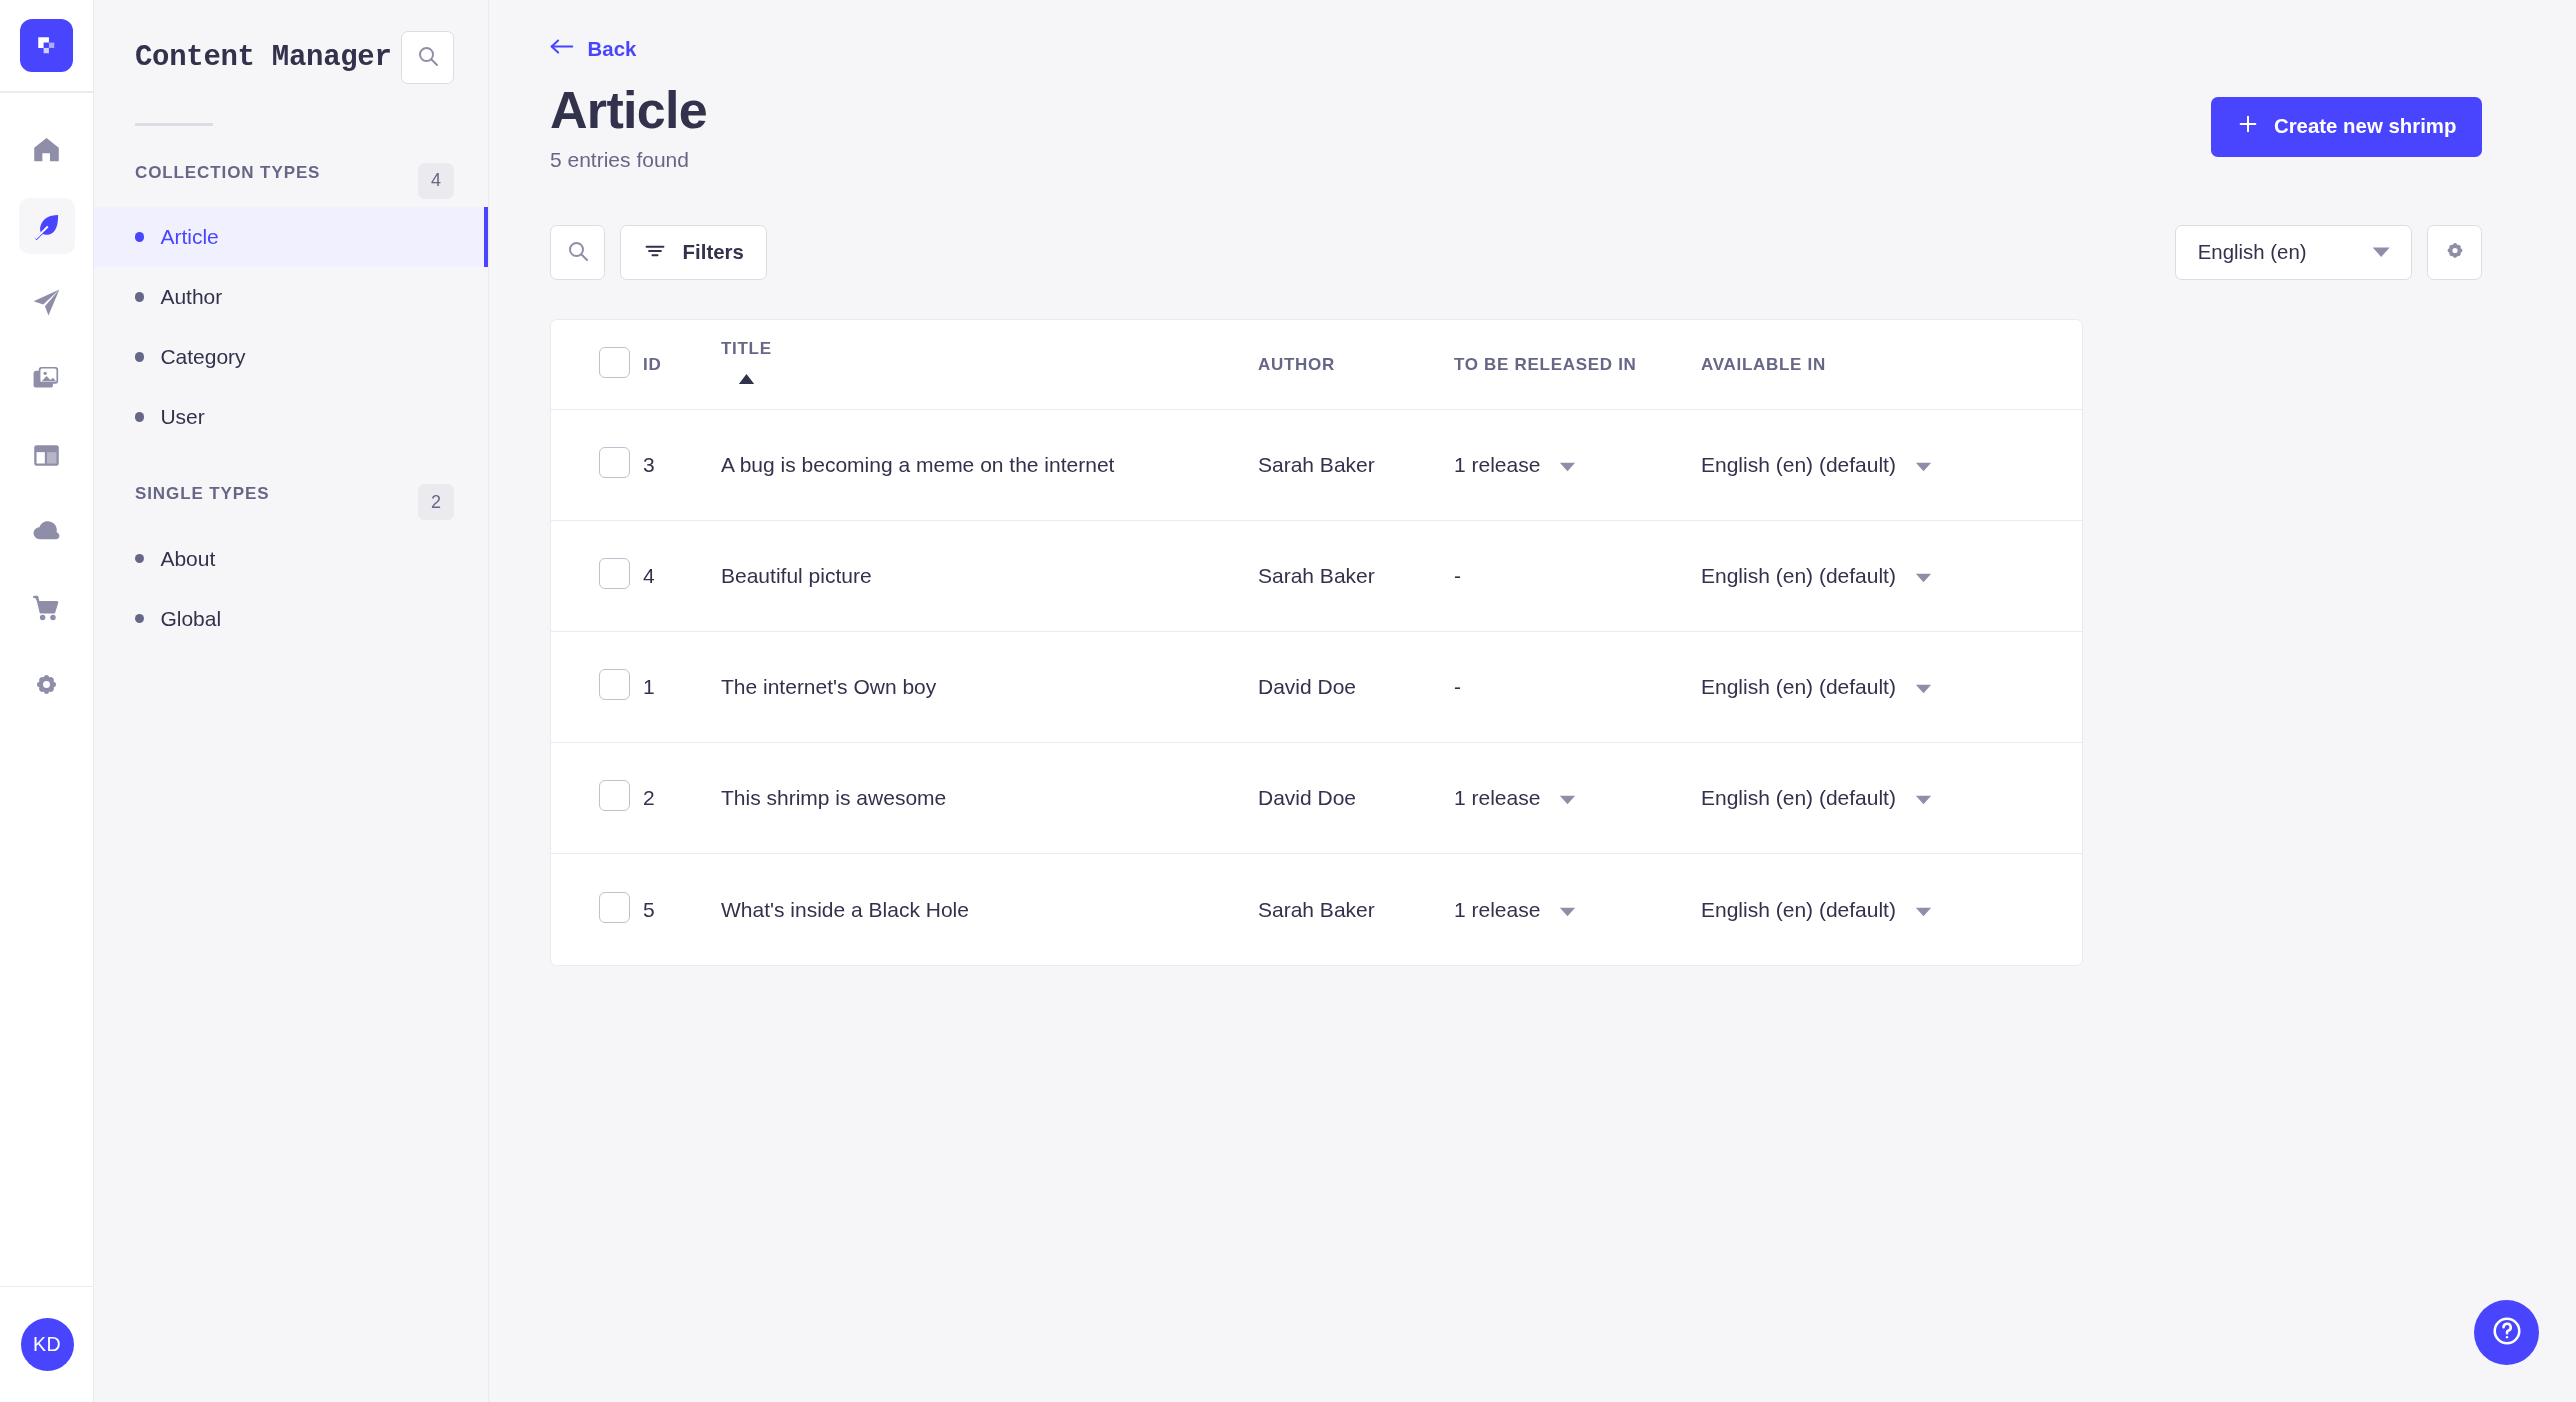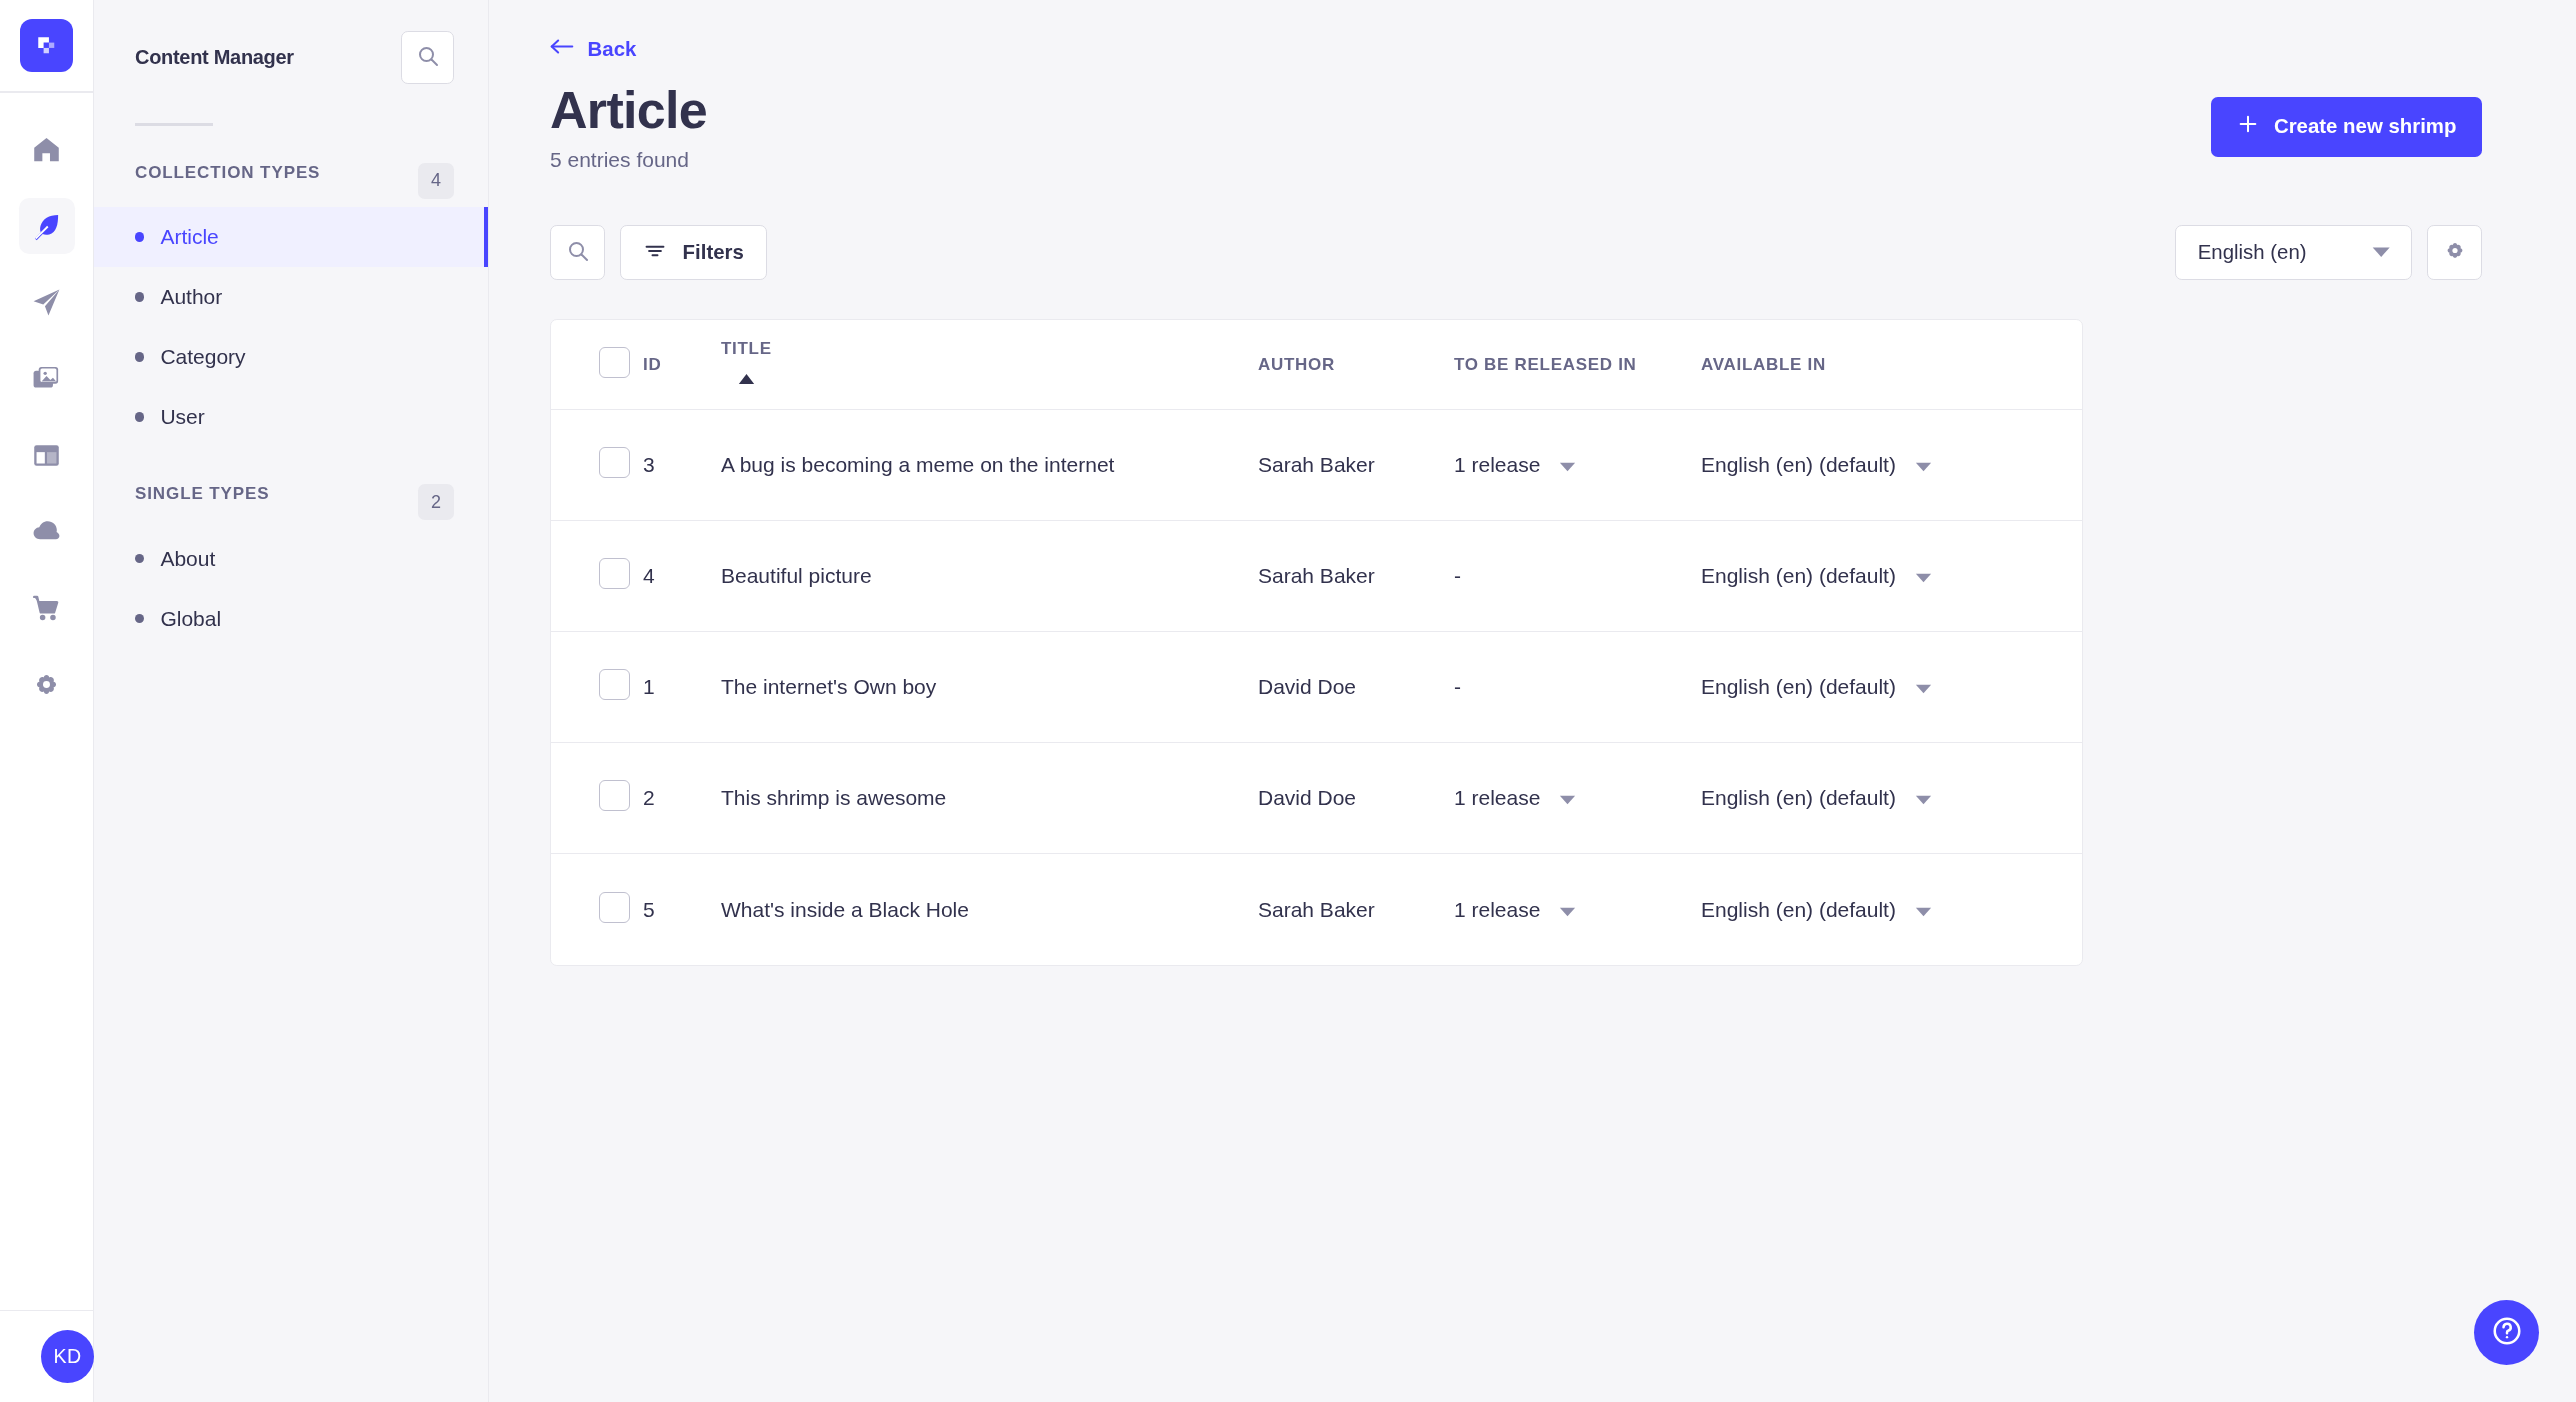--- a/index.html
+++ b/index.html
@@ -57,22 +57,22 @@
     border-radius: 10.2px;
     display: flex; align-items: center; justify-content: center;
   }
   .rail-item.active { background: #f6f6f9; }
   .rail-item svg { display: block; }
   .rail-bottom {
     position: absolute;
     left: 0; bottom: 0;
     width: 94px;
     border-top: 1.7px solid #eaeaef;
-    height: 92px;
-    display: flex; align-items: center; justify-content: flex-end;
+    height: 116px;
+    display: flex; align-items: center; justify-content: center;
   }
   .avatar {
     width: 53px; height: 53px;
     border-radius: 50%;
     background: #4945ff;
     color: #ffffff;
     display: flex; align-items: center; justify-content: center;
     font-size: 19.6px;
     letter-spacing: 0.3px;
   }
@@ -87,24 +87,25 @@
     padding: 0 0 0 0;
     position: relative;
   }
   .subnav-head {
     padding: 31px 34px 0 41px;
     display: flex;
     align-items: center;
     justify-content: space-between;
   }
   .subnav-title {
-    font-size: 20px;
+    font-size: 29px;
     font-weight: bold;
     color: #32324d;
     letter-spacing: -0.3px;
+    font-family: Liberation Mono, monospace;
   }
   .subnav-search-btn {
     width: 53px; height: 53px;
     border-radius: 6.8px;
     background: #ffffff;
     border: 1.7px solid #dcdce4;
     display: flex; align-items: center; justify-content: center;
     cursor: pointer;
   }
   .subnav-rule {

